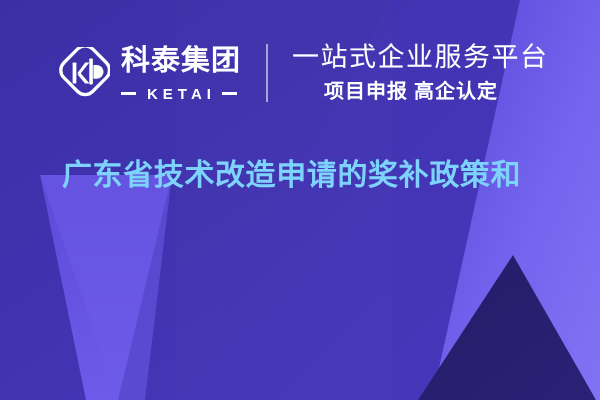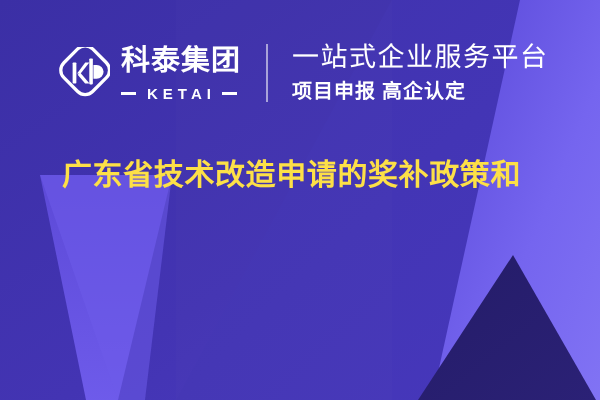--- a/index.html
+++ b/index.html
@@ -114,30 +114,31 @@
 
   .slogan-sub {
     font-family: "Liberation Serif", "DejaVu Serif", serif;
     font-size: 20px;
     font-weight: 700;
     color: #ffffff;
     letter-spacing: 1px;
     line-height: 1.3;
     margin-top: 4px;
     white-space: nowrap;
+    margin-left: 32px;
   }
 
   
   .headline {
     position: absolute;
     left: 62px;
     top: 152px;
     width: 486px;
     z-index: 5;
-    color: #fde047;
+    color: #7dd3fc;
     font-size: 30px;
     font-weight: 700;
     line-height: 1.52;
     letter-spacing: 0.6px;
   }
   .headline .hl-line { display: block; }
 </style>
 </head>
 <body>
 

